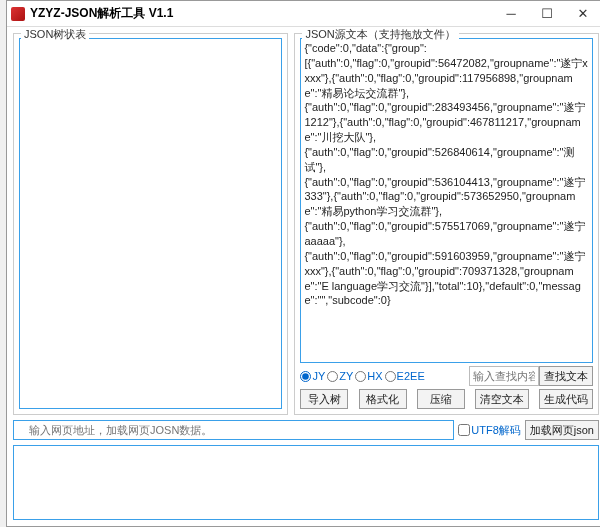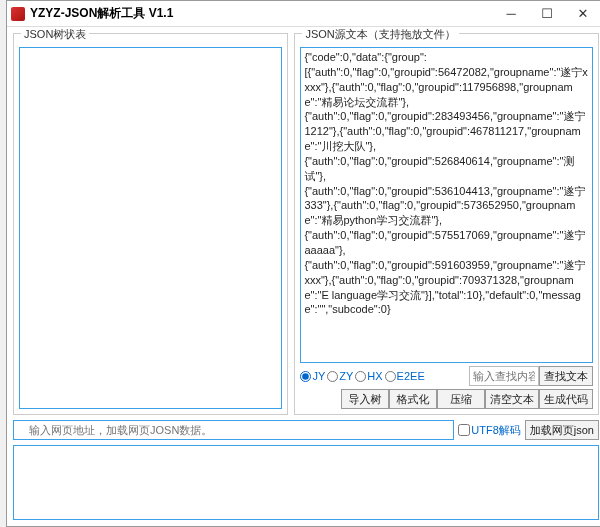--- a/index.html
+++ b/index.html
@@ -50,21 +50,21 @@
   }
   .toprow {
     flex: 1;
     display: flex;
     gap: 6px;
     min-height: 0;
   }
   .groupbox {
     border: 1px solid #ccc;
     position: relative;
-    padding: 13px 5px 5px 5px;
+    padding: 4px 5px 5px 5px;
     display: flex;
     flex-direction: column;
     min-height: 0;
   }
   .gb-title {
     position: absolute;
     top: -7px; left: 7px;
     background: #fff;
     padding: 0 3px;
     font-size: 11px;
@@ -201,21 +201,21 @@
             </label>
             <label class="radio-item">
               <input type="radio" name="eng" style="">
               <span>E2EE</span>
             </label>
           </div>
           <input class="small-input" placeholder="输入查找内容" style="">
           <button class="btn">查找文本</button>
         </div>
 
-        <div class="row-controls" style="justify-content:flex-end;">
+        <div class="row-controls" style="justify-content:space-between;">
           <button class="btn">导入树</button>
           <button class="btn">格式化</button>
           <button class="btn">压缩</button>
           <button class="btn">清空文本</button>
           <button class="btn">生成代码</button>
         </div>
       </div>
 
     </div>
 

